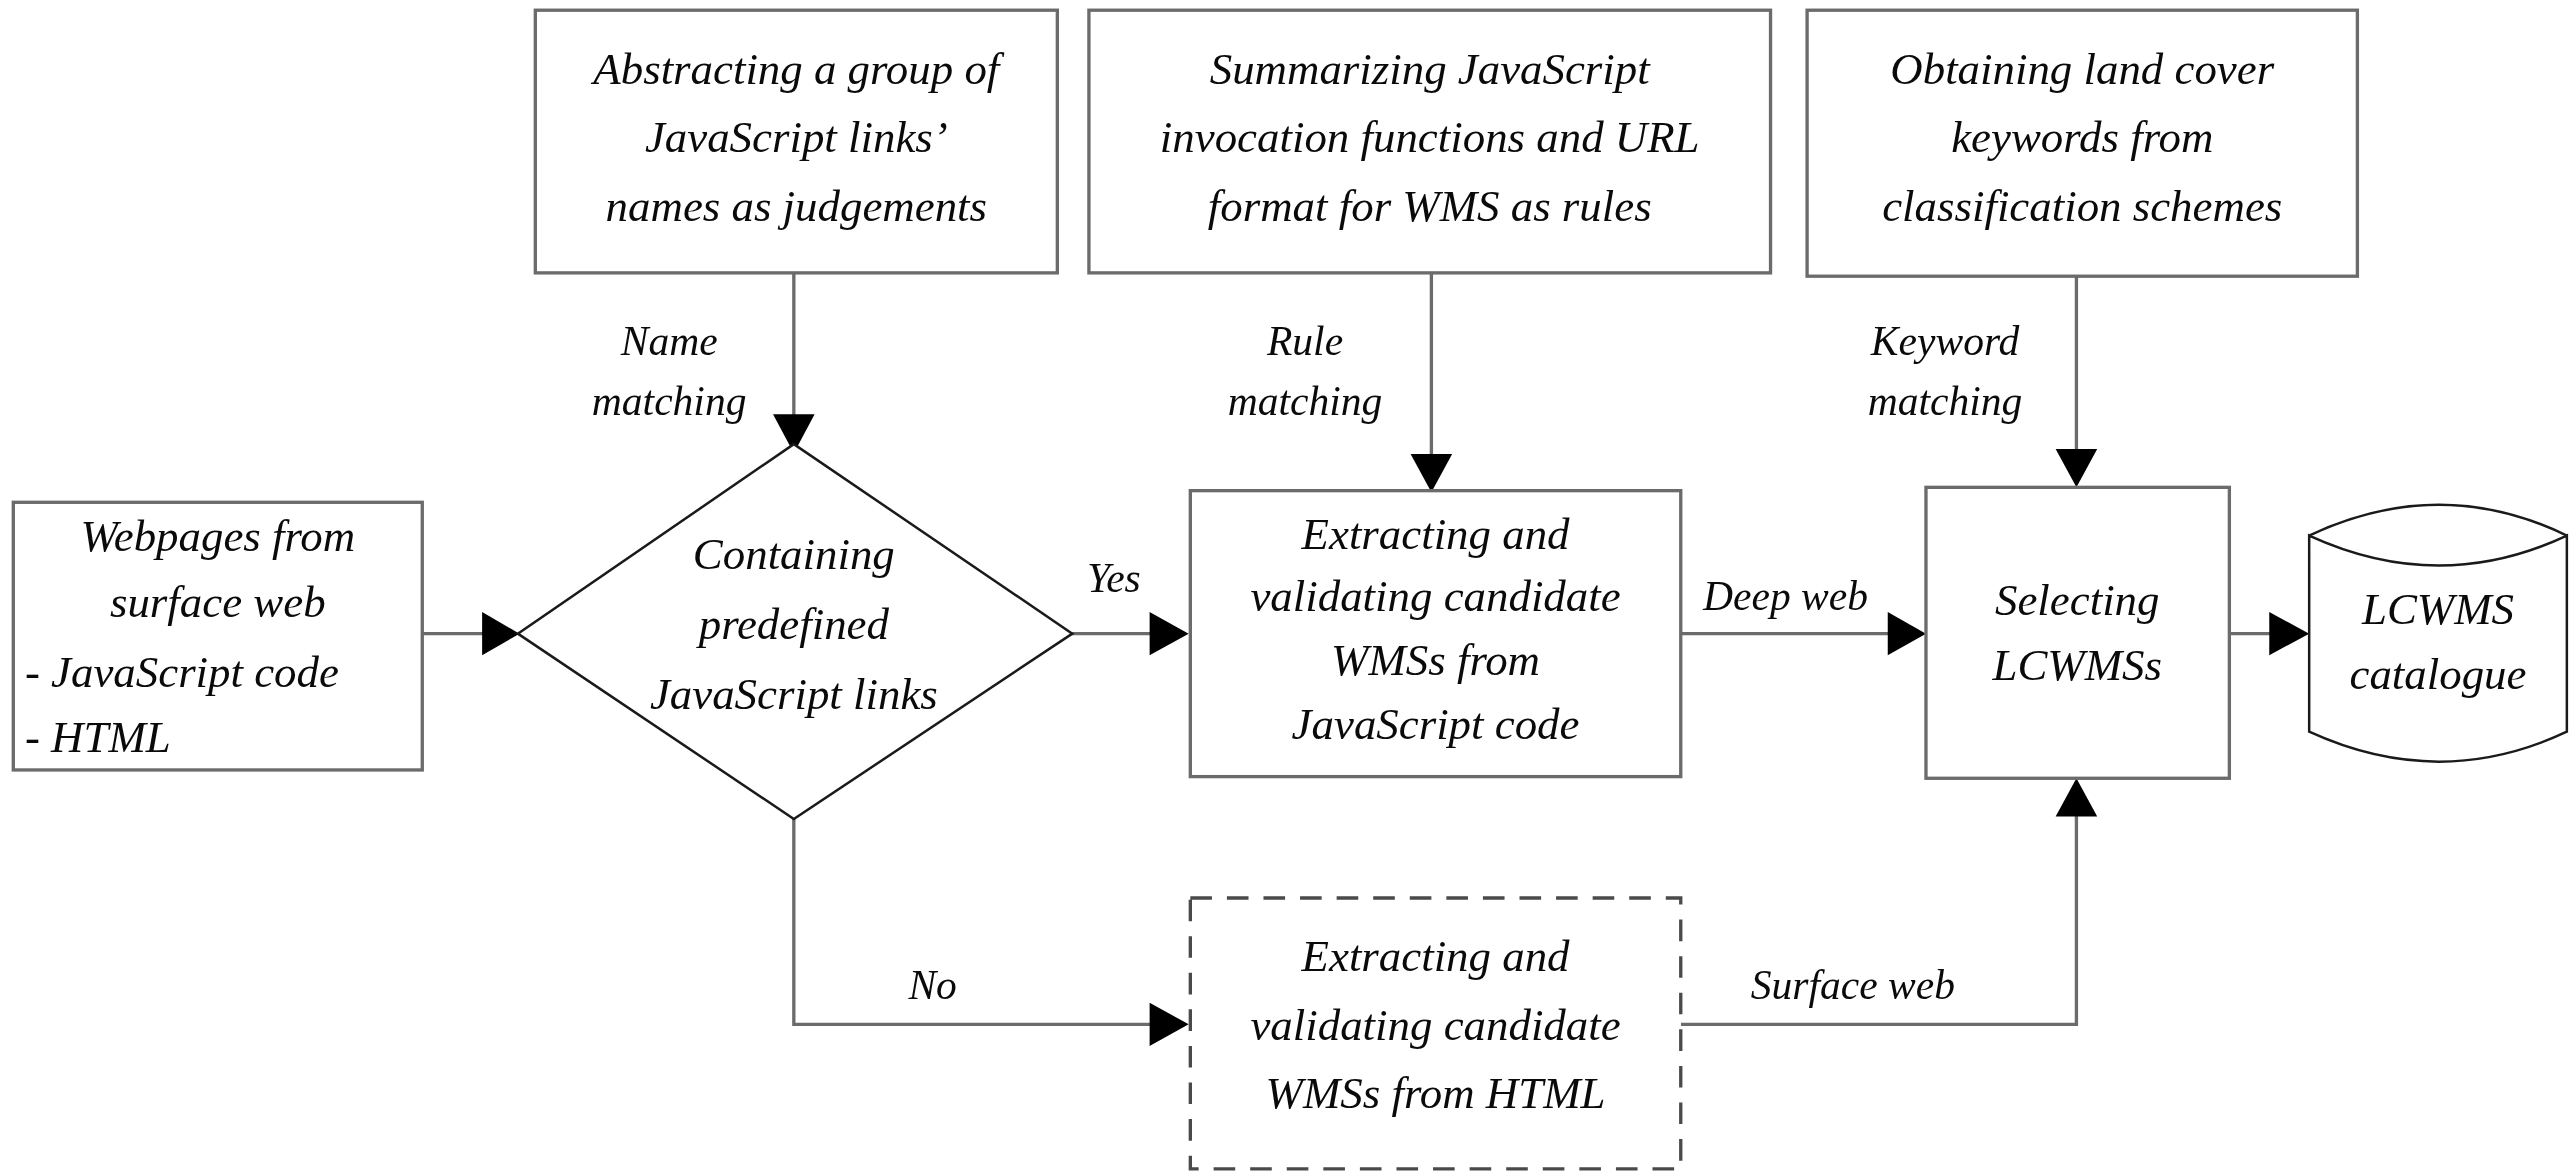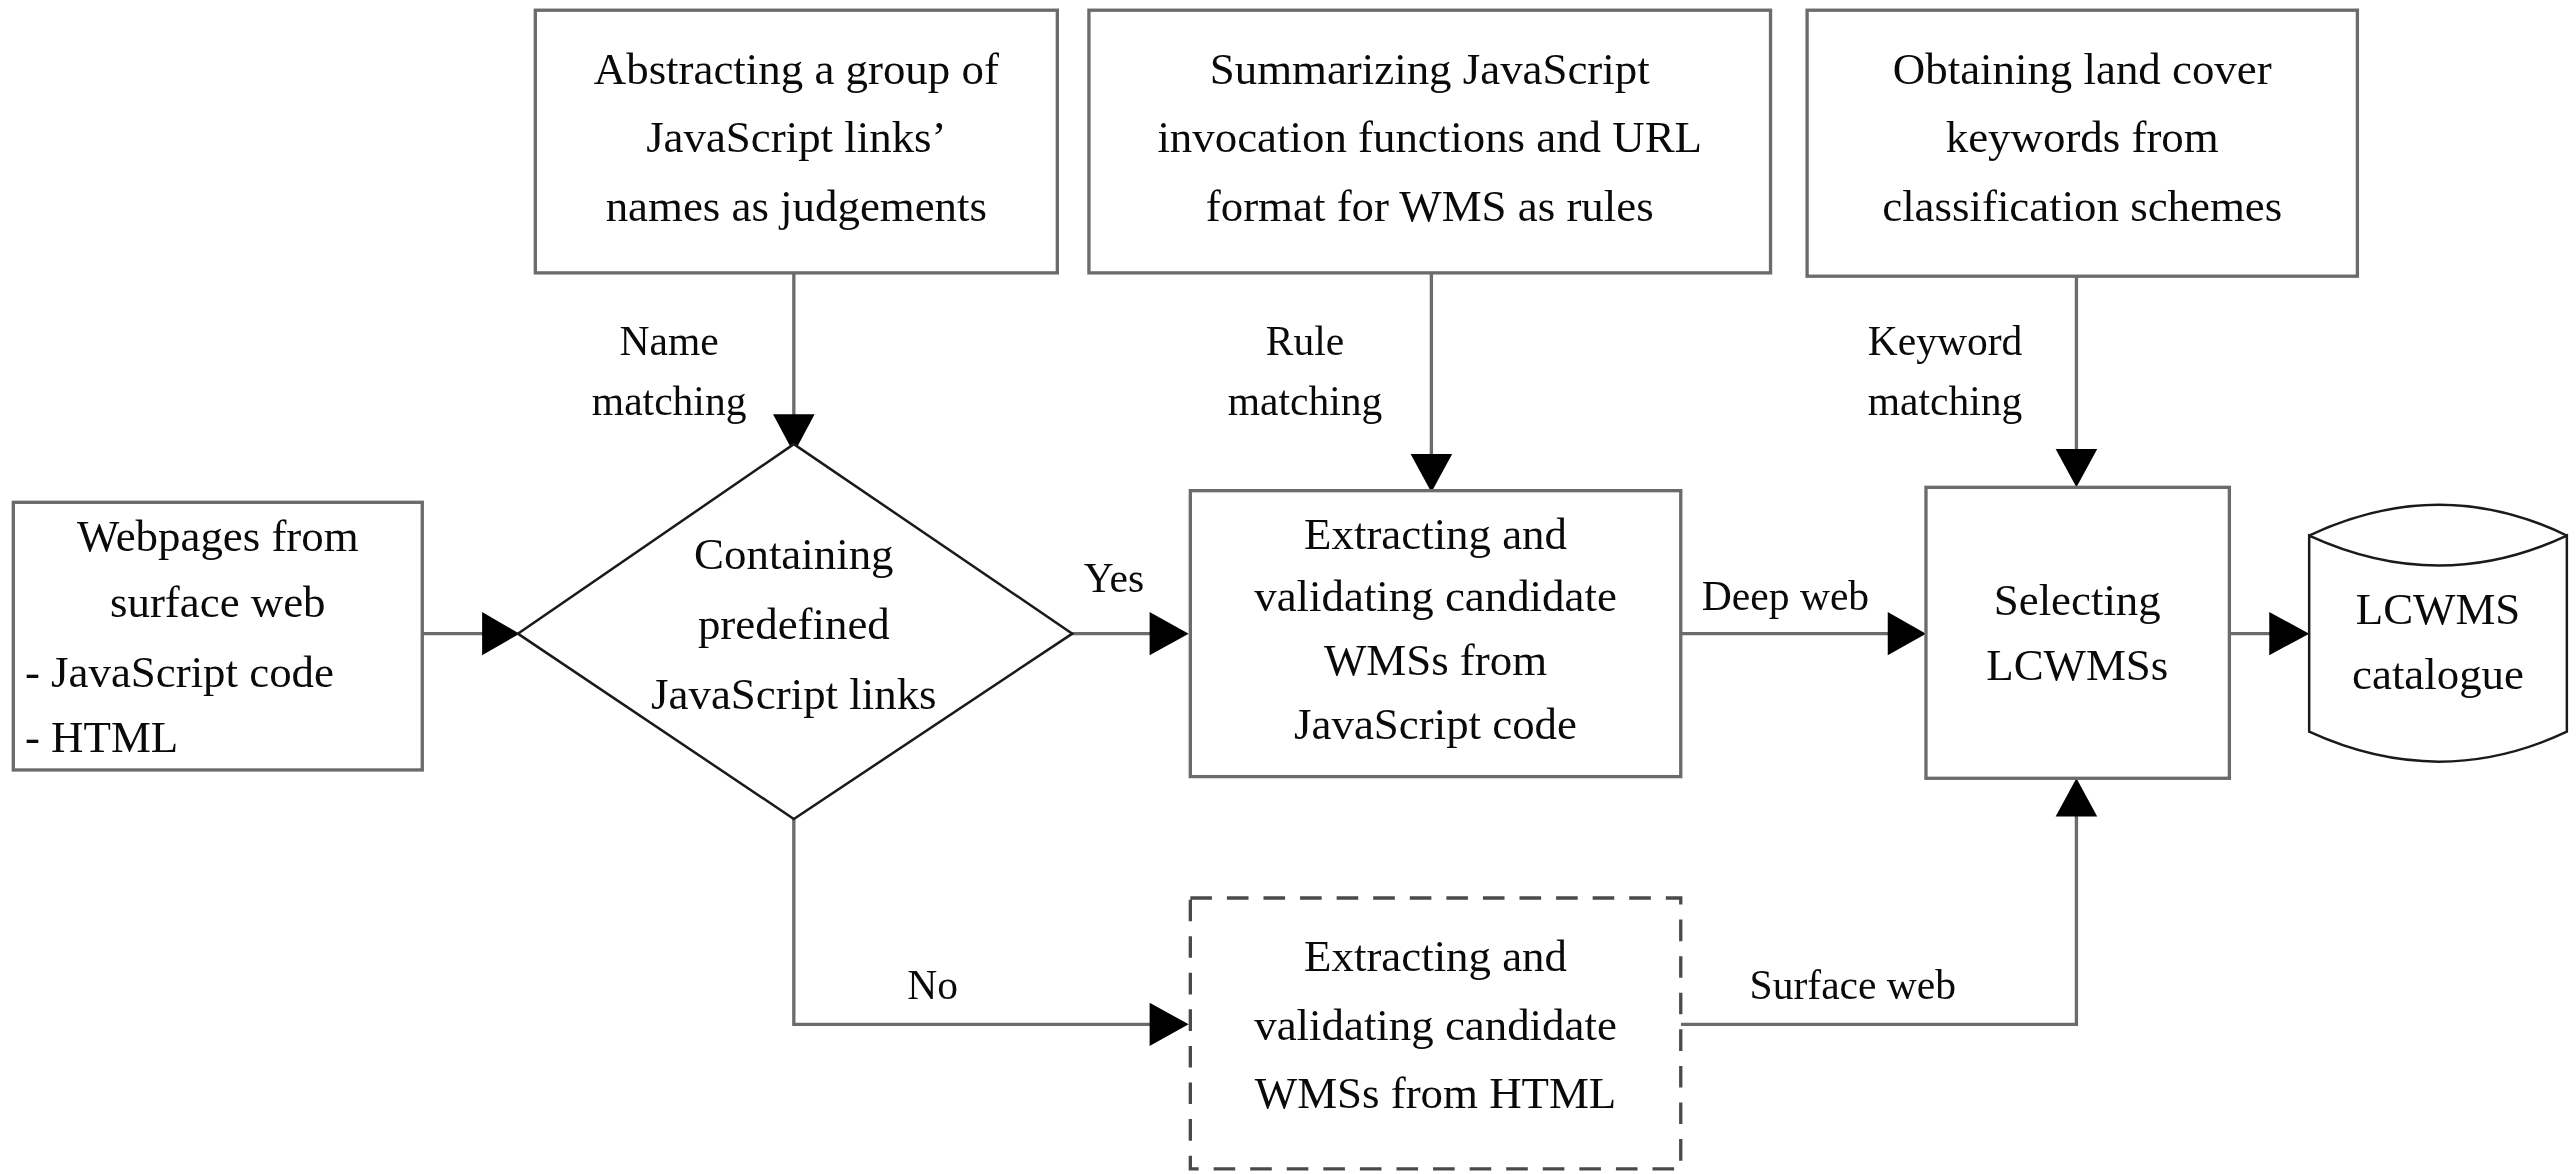--- a/index.html
+++ b/index.html
@@ -11,20 +11,21 @@
     width: 2576px;
     height: 1175px;
     overflow: hidden;
     font-family: "Liberation Serif", "DejaVu Serif", serif;
   }
   #flow-root {
     position: relative;
     width: 2576px;
     height: 1175px;
     background: #ffffff;
+    font-style: italic;
   }
   svg.diagram {
     display: block;
     width: 2576px;
     height: 1175px;
   }
   .node-box {
     fill: #ffffff;
     stroke: #6b6b6b;
     stroke-width: 4;

